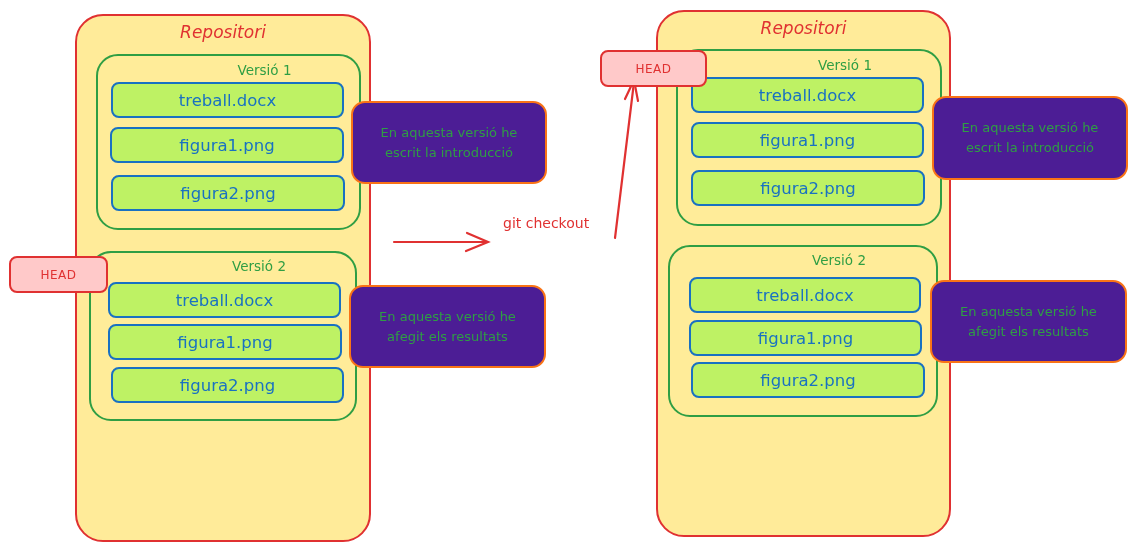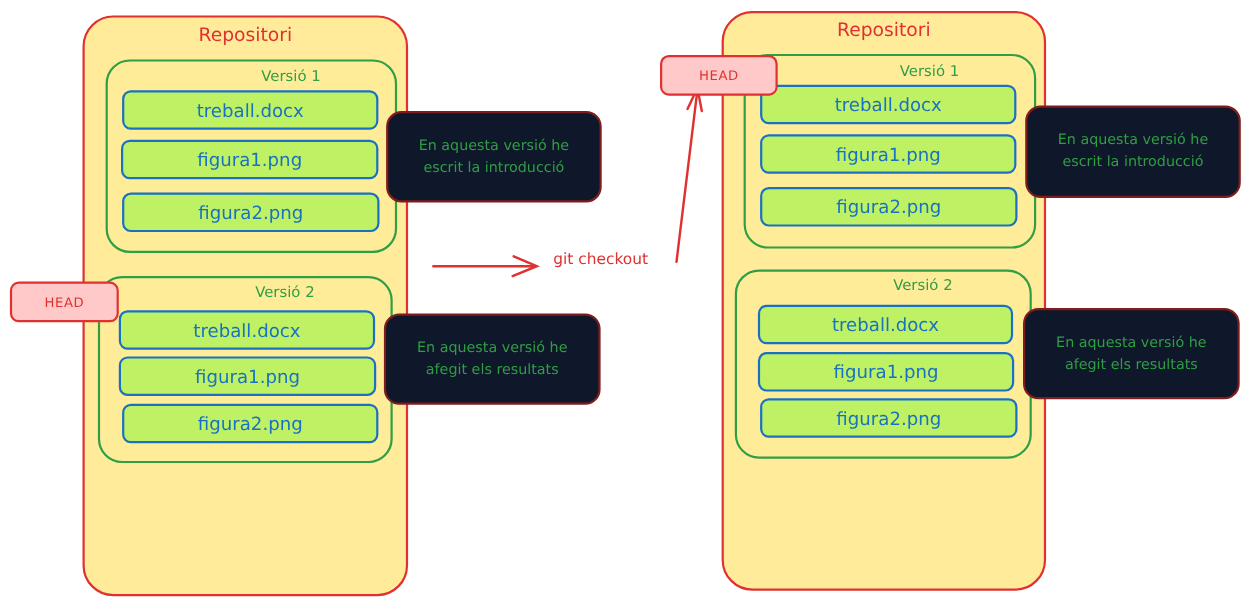--- a/index.html
+++ b/index.html
@@ -1,25 +1,25 @@
 <!DOCTYPE html>
 <html><head>
   <meta charset="utf-8">
   <style>
     html, body { margin: 0; padding: 0; background: #ffffff; }
     body { width: 1137px; height: 552px; position: relative; overflow: hidden;
            font-family: "DejaVu Sans", sans-serif; }
     .abs { position: absolute; box-sizing: border-box; }
     .repo { background: #ffeb99; border: 2.5px solid #e03131; border-radius: 28px; }
-    .repo-title { color: #e03131; font-size: 17px; text-align: center; width: 100%; }
+    .repo-title { color: #e03131; font-size: 17px; text-align: center; width: 100%; font-style: italic; }
     .version { background: #ffec99; border: 2px solid #2f9e44; border-radius: 22px; }
     .version-title { color: #2f9e44; font-size: 13.5px; text-align: center; width: 100%; margin-left: 36px; }
     .file { background: #bef264; border: 2.5px solid #1971c2; border-radius: 8px;
             color: #1971c2; font-size: 16.5px; display: flex; align-items: center; justify-content: center; }
-    .note { background: #0f172a; border: 2px solid #7f1d1d; border-radius: 14px;
+    .note { background: #4c1d95; border: 2px solid #f97316; border-radius: 14px;
             color: #2f9e44; font-size: 13px; line-height: 20px; text-align: center;
             display: flex; align-items: center; justify-content: center; padding: 0 22px; }
     .head { background: #ffc9c9; border: 2.5px solid #e03131; border-radius: 8px;
             color: #e03131; font-size: 12px; display: flex; align-items: center; justify-content: center; letter-spacing: 0.5px; margin-top: 16px; }
     .label { color: #e03131; font-size: 14px; white-space: nowrap; }
     svg.overlay { position: absolute; left: 0; top: 0; pointer-events: none; }
   </style>
 </head>
 <body>
 
@@ -48,21 +48,21 @@
 <svg class="overlay" width="1137" height="552">
   <g stroke="#e03131" stroke-width="2.2" fill="none" stroke-linecap="round">
     <path d="M394 242 L486 242"></path>
     <path d="M467 233 L488 242 L466 251"></path>
   </g>
   <g stroke="#e03131" stroke-width="2.2" fill="none" stroke-linecap="round">
     <path d="M615 238 L634 82"></path>
     <path d="M625 99 L634 80 L638 101"></path>
   </g>
 </svg>
-<div class="abs label" style="left:503px; top:228px;text-align:center;">git checkout</div>
+<div class="abs label" style="left:503px; top:215px;text-align:center;">git checkout</div>
 
 <div class="abs repo" style="left:656px; top:10px; width:295px; height:527px;">
   <div class="abs repo-title" style="left:0; top:6px;">Repositori</div>
 </div>
 
 <div class="abs version" style="left:676px; top:49px; width:266px; height:177px;">
   <div class="abs version-title" style="left:0; top:6px;">Versió 1</div>
 </div>
 <div class="abs file" style="left:691px; top:77px; width:233px; height:36px;">treball.docx</div>
 <div class="abs file" style="left:691px; top:122px; width:233px; height:36px;">figura1.png</div>

